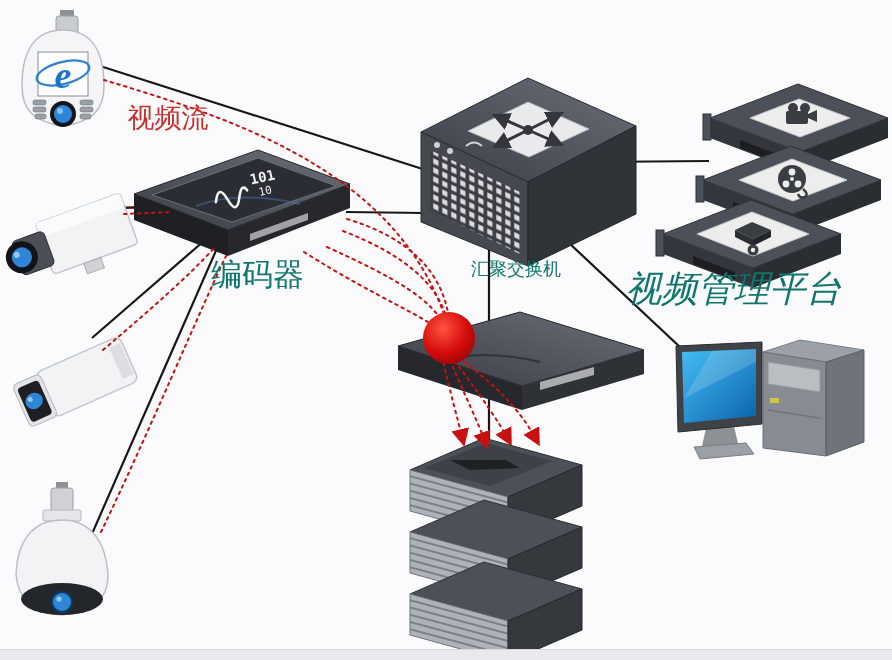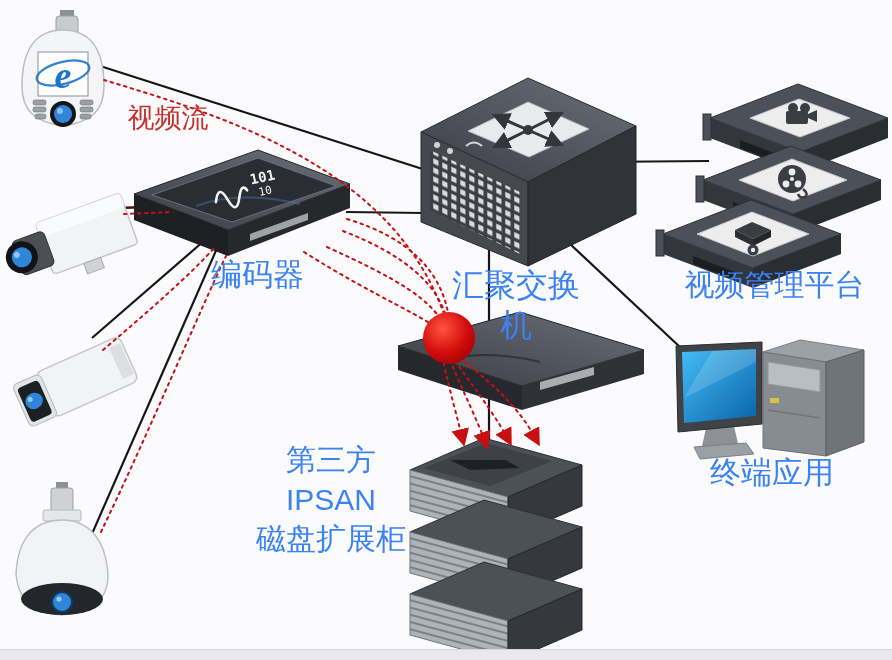--- a/index.html
+++ b/index.html
@@ -3,21 +3,21 @@
 <meta charset="utf-8">
 <style>
   html,body{margin:0;padding:0;}
   .canvas{
     position:relative;width:892px;height:660px;overflow:hidden;
     background:#fbfbfd;
     font-family:"Liberation Sans", sans-serif;
   }
   .canvas svg{position:absolute;left:0;top:0;}
   .lbl{
-    position:absolute;color:#3b82f6;text-align:center;
+    position:absolute;color:#0f766e;text-align:center;
     white-space:pre-line;line-height:1.25;
     font-family:"Liberation Sans", sans-serif;
   }
   .lbl.red{color:#c5302c;font-weight:normal;}
   .bottom-strip{
     position:absolute;left:0;bottom:0;width:892px;height:10px;
     background:#e8e8ee;border-top:1px solid #d6d6dd;
   }
 </style>
 </head>
@@ -261,26 +261,22 @@
     <path d="M459,358 C505,392 524,417 537,441" marker-end="url(#redArrow)"></path>
   </g>
 
   <circle cx="449" cy="338" r="26" fill="url(#ballGrad)"></circle>
 </svg>
 
 <div class="lbl red" style="left:112px;top:102px;width:112px;font-size:27px;">视频流</div>
 
 <div class="lbl" style="left:175px;top:256px;width:165px;font-size:31px;">编码器</div>
 
-<div class="lbl" style="left:440px;top:258px;width:152px;font-size:32px;margin-top:7px;">汇聚交换机</div>
-
-<div class="lbl" style="left:662px;top:266px;width:225px;font-size:30px;">视频管理平台</div>
-
-
-<div class="lbl" style="left:232px;top:440px;width:198px;font-size:30px;line-height:1.32;">第三方
-IPSAN
-磁盘扩展柜</div>
-
-<div class="lbl" style="left:698px;top:454px;width:148px;font-size:31px;">终端应用</div>
+<div class="lbl" style="left:440px;top:258px;width:152px;font-size:18px;">汇聚交换机</div>
+
+<div class="lbl" style="left:621px;top:266px;width:225px;font-size:36px;font-style:italic;">视频管理平台</div>
+
+
+
 
 <div class="bottom-strip"></div>
 
 </div>
 
 </body></html>

